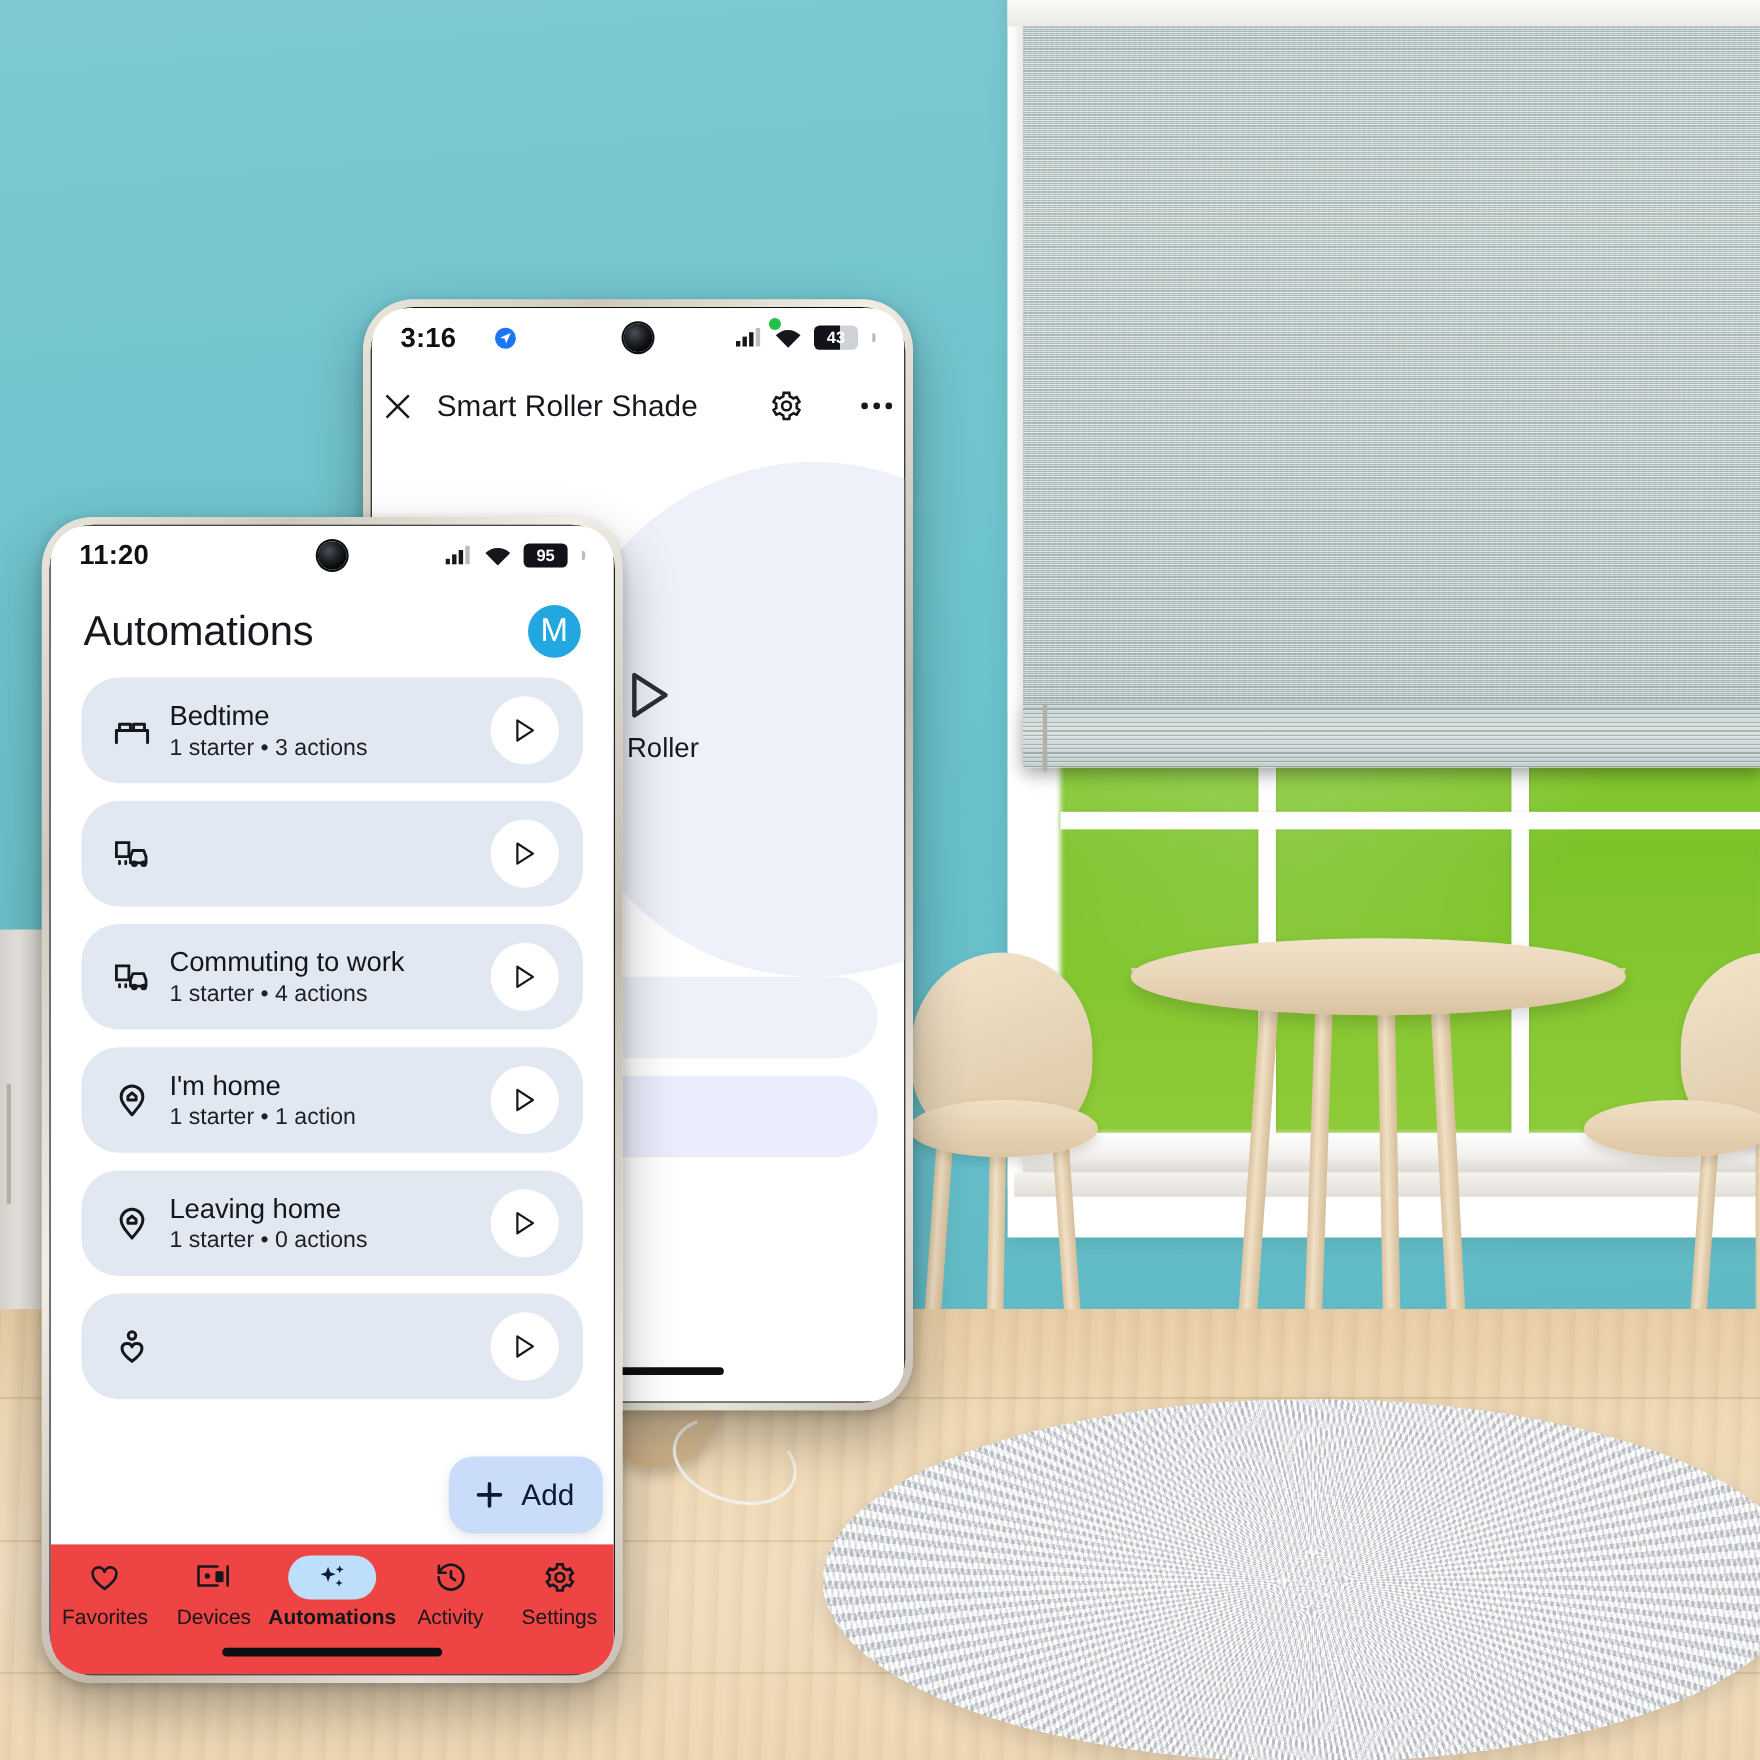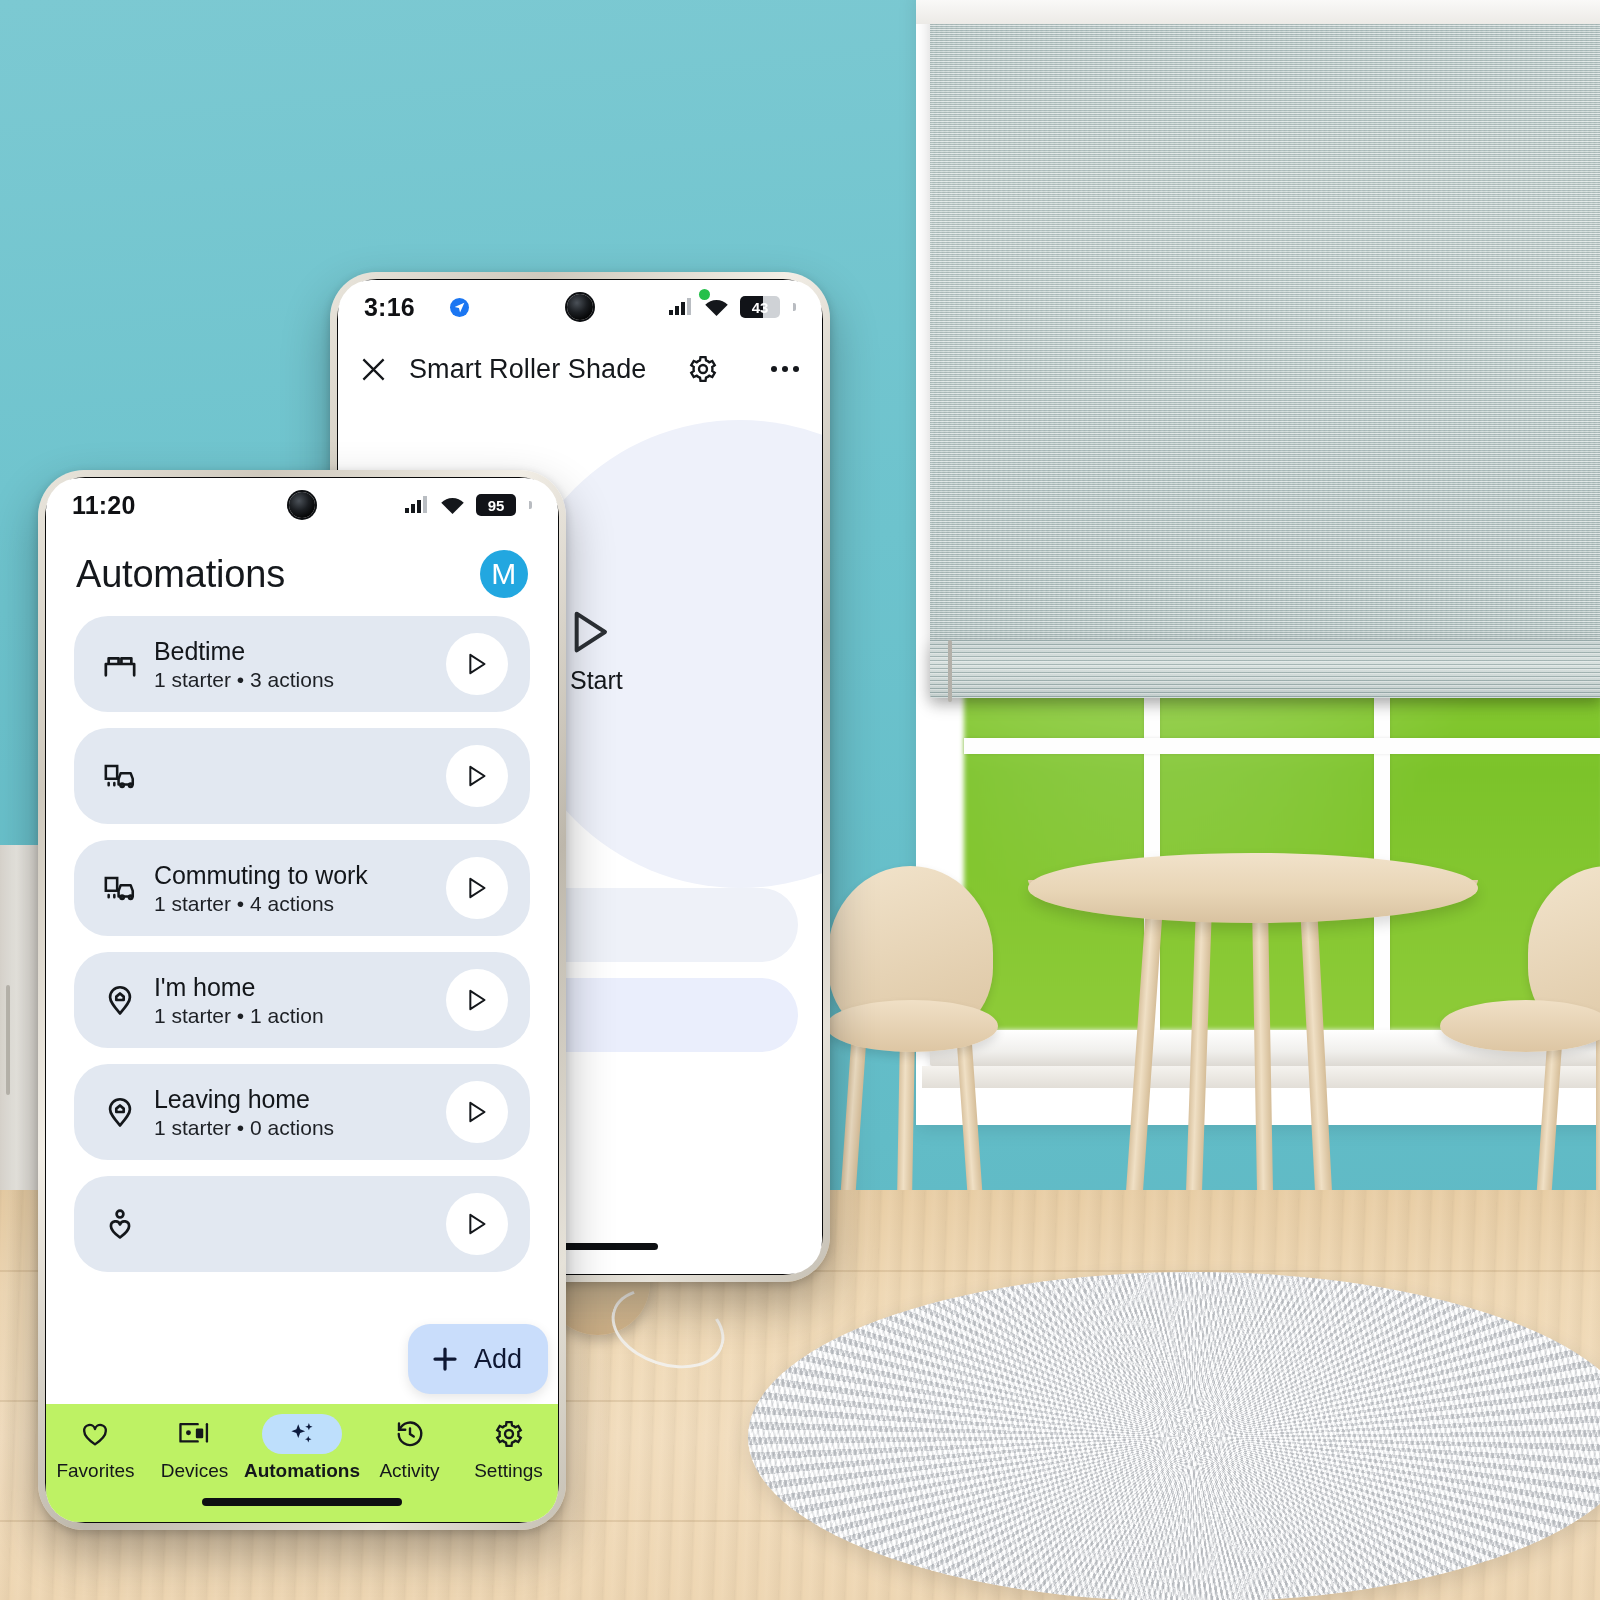--- a/index.html
+++ b/index.html
@@ -179,21 +179,21 @@
   .batt{
     display:inline-flex;align-items:center;justify-content:center;
     min-width:40px;height:22px;border-radius:5px;background:#111318;color:#fff;
     font-size:15px;font-weight:700;padding:0 5px;box-sizing:border-box;
   }
   .batt.partial{background:linear-gradient(90deg,#111318 0 58%, #cfd2d6 58% 100%);}
   .batt-nub{width:3px;height:8px;background:#b9bcc1;border-radius:0 2px 2px 0;margin-left:2px;}
 
   
   #screen-back .topbar{
-    display:flex;align-items:center;height:70px;padding:0 22px;box-sizing:border-box;gap:22px;
+    display:flex;align-items:center;height:70px;padding:0 10px;box-sizing:border-box;gap:22px;
   }
   #screen-back .topbar .title{font-size:27px;color:#15181c;letter-spacing:.1px;}
   #screen-back .spacer{margin-left:auto;}
   .hero-circle{
     position:absolute;left:168px;top:140px;width:468px;height:468px;border-radius:50%;
     background:#eef1fa;
   }
   .hero-start{
     position:absolute;left:232px;top:330px;display:flex;flex-direction:column;
     align-items:flex-start;gap:12px;
@@ -247,21 +247,21 @@
     margin-left:auto;width:62px;height:62px;border-radius:50%;background:#ffffff;
     display:flex;align-items:center;justify-content:center;
   }
   .fab{
     position:absolute;right:10px;bottom:10px;height:70px;border-radius:22px;background:#c9ddfb;
     display:flex;align-items:center;gap:14px;padding:0 26px 0 22px;box-sizing:border-box;
     box-shadow:0 4px 12px rgba(0,0,0,.10);z-index:5;
   }
   .fab .lbl{font-size:27px;color:#0e1733;}
   .bottomnav{
-    height:108px;background:#bef264;display:flex;align-items:flex-start;padding-top:10px;justify-content:space-between;
+    height:108px;background:#ef4444;display:flex;align-items:flex-start;padding-top:10px;justify-content:space-between;
   }
   .navitem{flex:1;display:flex;flex-direction:column;align-items:center;gap:6px;}
   .navitem .pillbg{
     width:80px;height:40px;border-radius:20px;display:flex;align-items:center;justify-content:center;
   }
   .navitem.active .pillbg{background:#bedffc;}
   .navitem .nlbl{font-size:19px;color:#14171b;}
   .navitem.active .nlbl{font-weight:700;}
   .home-ind-front{
     position:absolute;left:50%;transform:translateX(-50%);bottom:16px;
@@ -388,21 +388,21 @@
         </span>
       </div>
 
       <div class="hero-circle"></div>
       <div class="hero-start">
         <span>
           <svg width="40" height="44" viewBox="0 0 24 26">
               <path d="M4 2 21 13 4 24z" fill="none" stroke="#2c3035" stroke-width="2.4" stroke-linejoin="round"></path>
             </svg>
         </span>
-        <span class="lbl">Start</span>
+        <span class="lbl">Roller</span>
       </div>
 
       <div class="row-pill pill-off">
         <span>Off</span>
       </div>
       <div class="row-pill pill-blank">
         <span></span>
       </div>
       <div class="pill-overlay"></div>
 

